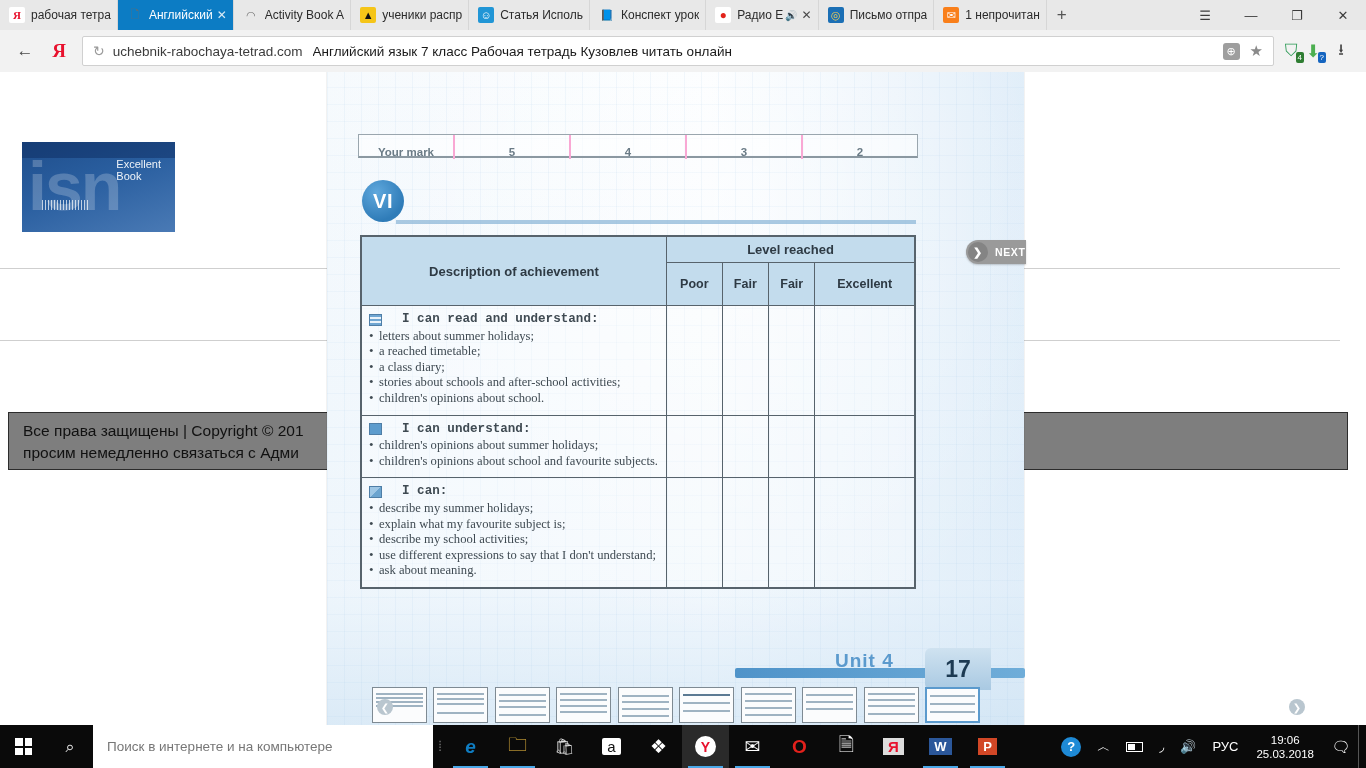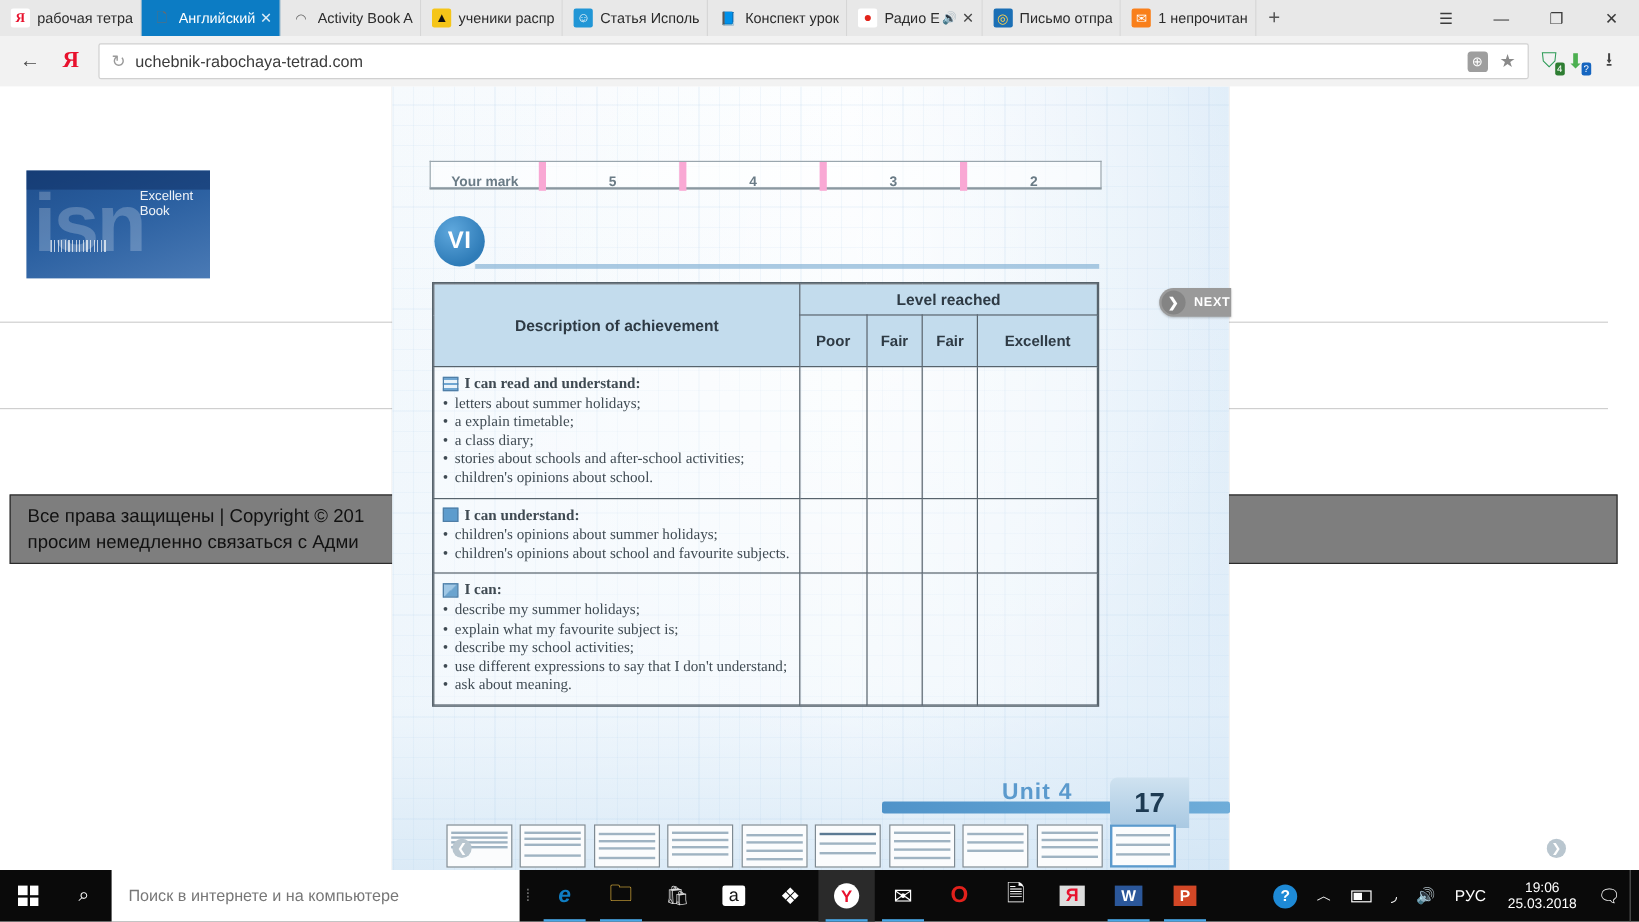--- a/index.html
+++ b/index.html
@@ -130,21 +130,21 @@
   .pagearea { position: absolute; left: 0; top: 0; width: 697px; height: 662px; }
 
   
   .toptable {
     position: absolute; left: 31px; top: 62px; width: 560px; height: 24px;
     display: flex; border: 1px solid #9aa6ae; border-bottom: 2px solid #8b98a1;
     background: rgba(255,255,255,.55);
     font-family: "Liberation Sans", sans-serif;
   }
   .toptable .tc {
-    border-right: 6px solid #f9a8d4;
+    border-right: 2px solid #f9a8d4;
     display: flex; align-items: flex-end; justify-content: center;
     font-size: 11.5px; color: #6a7b86; font-weight: bold;
     overflow: hidden; height: 24px; padding-bottom: 1px;
   }
   .toptable .tc:last-child { border-right: none; }
   .toptable .tc.lbl { width: 96px; }
   .toptable .tc.num { flex: 1 1 0; }
 
   
   .sechead { position: absolute; left: 31px; top: 108px; width: 560px; height: 44px; }
@@ -173,21 +173,21 @@
   .mt thead th.desc { width: 305px; font-size: 13px; }
   .mt thead th.lvl { font-size: 13px; }
   .mt thead th.sub { font-size: 12.5px; padding: 14px 2px; }
   .mt td.body {
     vertical-align: top; padding: 6px 7px 8px 7px;
     background: rgba(255,255,255,.35);
     font-family: "Liberation Serif", serif;
     font-size: 12.6px; line-height: 15.6px; color: #3f4a52;
   }
   .mt td.cell { background: rgba(255,255,255,.3); }
-  .mt .rowtitle { font-weight: bold; display: flex; align-items: center; gap: 5px; margin-bottom: 1px; }
+  .mt .rowtitle { font-weight: bold; display: flex; align-items: center; gap: 20px; margin-bottom: 1px; font-family: Liberation Mono, monospace; }
   .mt .ico {
     display: inline-block; width: 13px; height: 12px; flex: 0 0 13px;
     background: #7fb0d8; border: 1px solid #4f7ea6;
     position: relative;
   }
   .mt .ico.read { background: repeating-linear-gradient(180deg,#6fa6d2 0 2px,#eaf3fa 2px 4px); }
   .mt .ico.listen { background: #5d9ccd; }
   .mt .ico.speak { background: linear-gradient(135deg,#9fc7e5 50%, #6ba4cf 50%); }
   .mt .bullets { list-style: none; }
   .mt .bullets li { position: relative; padding-left: 10px; }
@@ -329,20 +329,21 @@
       <div class="winctrl">✕</div>
     </div>
   </div>
 
   <div class="navbar">
     <div class="navbtn">←</div>
     <div class="yalogo">Я</div>
     <div class="omnibox">
       <span class="omni-reload">↻</span>
       <span class="omni-host">uchebnik-rabochaya-tetrad.com</span>
+      <span class="omni-title">Английский язык 7 класс Рабочая тетрадь Кузовлев читать онлайн</span>
       <span class="omni-right">
         <span class="omni-globe">⊕</span>
         <span class="omni-star">★</span>
       </span>
     </div>
     <div class="ext">
       <span style="color:#2e9b57;font-size:17px;">⛉</span>
       <span class="ext-badge">4</span>
     </div>
     <div class="ext">
@@ -416,21 +417,21 @@
             </thead>
             <tbody>
               <tr>
                 <td class="body">
                   <div class="rowtitle">
                     <span class="ico read"></span>
                     <span>I can read and understand:</span>
                   </div>
                   <ul class="bullets">
                     <li>letters about summer holidays;</li>
-                    <li>a explain timetable;</li>
+                    <li>a reached timetable;</li>
                     <li>a class diary;</li>
                     <li>stories about schools and after-school activities;</li>
                     <li>children's opinions about school.</li>
                   </ul>
                 </td>
                 <td class="cell"></td>
                 <td class="cell"></td>
                 <td class="cell"></td>
                 <td class="cell"></td>
               </tr>

